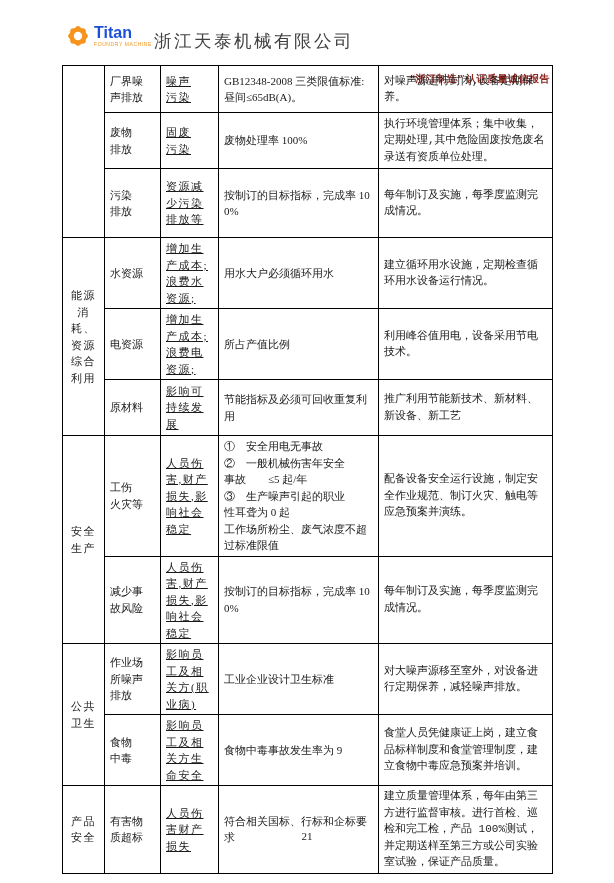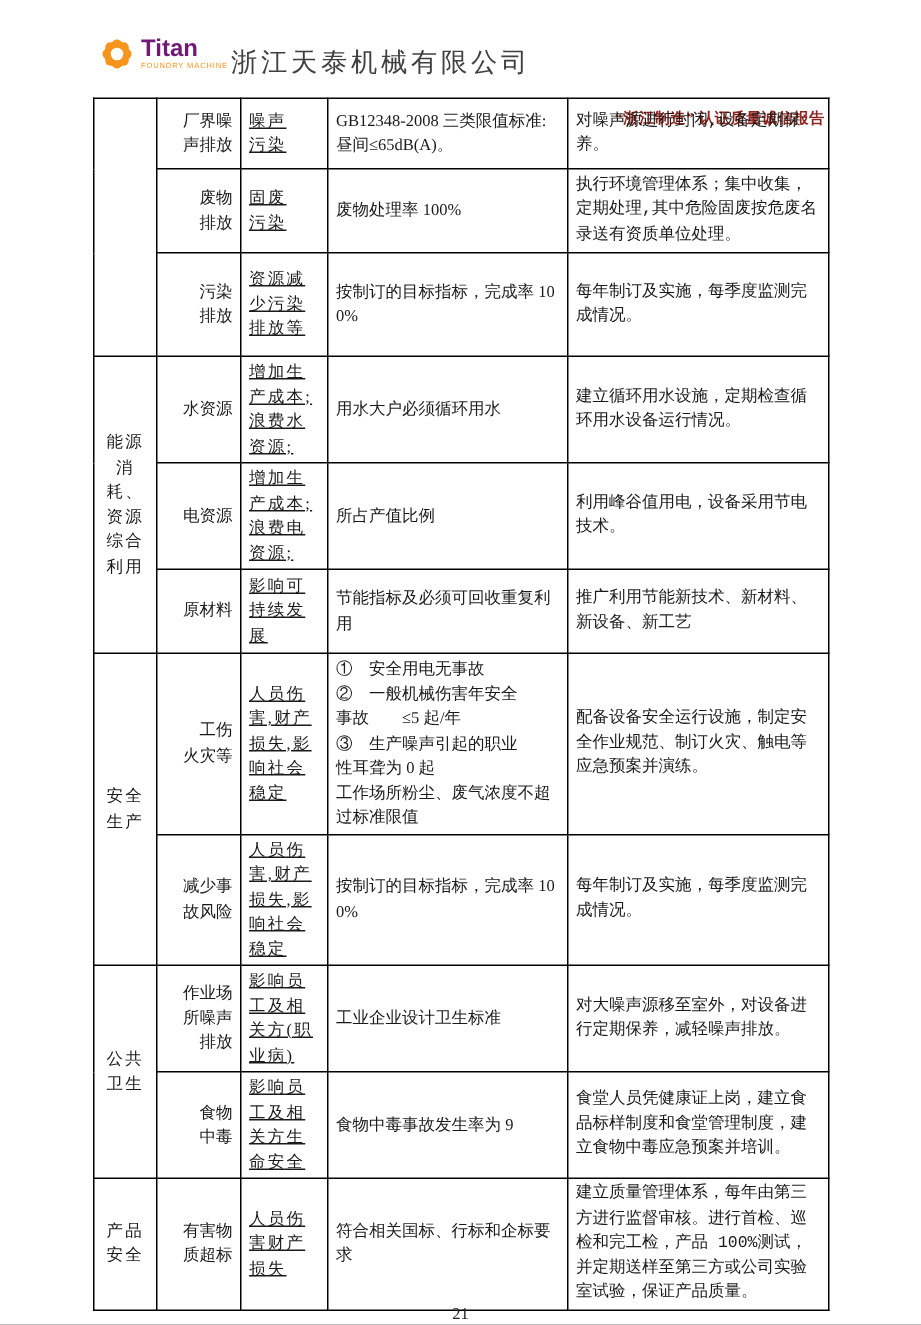--- a/index.html
+++ b/index.html
@@ -9,21 +9,21 @@
     background:#ffffff;
     font-family:"Liberation Serif","DejaVu Serif",serif;
     color:#1a1a1a;
     overflow:hidden;
   }
   
   .header{position:absolute;top:20px;left:62px;width:490px;height:42px;}
   .logo{position:absolute;left:4px;top:4px;display:flex;align-items:center;gap:4px;}
   .logo-gear{width:24px;height:24px;display:block;}
   .logo-textcol{display:flex;flex-direction:column;line-height:1;}
-  .logo-brand{font-family:"Liberation Sans","DejaVu Sans",sans-serif;font-weight:800;font-size:16px;color:#701a75;letter-spacing:0;}
+  .logo-brand{font-family:"Liberation Sans","DejaVu Sans",sans-serif;font-weight:800;font-size:16px;color:#1d4ed8;letter-spacing:0;}
   .logo-tagline{font-family:"Liberation Sans","DejaVu Sans",sans-serif;font-size:5px;color:#f7941d;letter-spacing:.6px;margin-top:1px;white-space:nowrap;}
   .company-name{
     position:absolute;left:92px;top:9px;
     font-size:17.5px;letter-spacing:2.5px;color:#404040;white-space:nowrap;
   }
   .report-title{
     position:absolute;right:2px;top:16px;
     font-size:10px;font-weight:700;color:#8e2620;letter-spacing:.5px;white-space:nowrap;margin-top:36px;
   }
   
@@ -35,32 +35,32 @@
   table.main td{
     border:1px solid #000;
     font-size:11px;line-height:1.5;
     padding:2px 5px;
     vertical-align:middle;
     overflow:hidden;
     word-break:break-all;
   }
   col.c1{width:42px;} col.c2{width:56px;} col.c3{width:58px;} col.c4{width:160px;} col.c5{width:174px;}
   td.cat{text-align:center;white-space:pre-line;letter-spacing:1.5px;padding:2px 3px;font-family:Liberation Serif, serif;}
-  td.aspect{text-align:right;white-space:pre-line;padding:2px 3px;}
+  td.aspect{text-align:left;white-space:pre-line;padding:2px 3px;}
   td.impact{text-align:left;white-space:pre-line;letter-spacing:1.5px;padding:2px 2px;text-decoration:underline;}
   td.standard{text-align:left;white-space:pre-line;margin-left:24px;}
   td.standard.center{}
   td.measure{text-align:left;font-family:Liberation Mono, monospace;}
   tr.r1{height:47px;} tr.r2{height:56px;} tr.r3{height:69px;}
   tr.r4{height:65px;} tr.r5{height:63px;} tr.r6{height:56px;}
   tr.r7{height:120px;} tr.r8{height:73px;}
   tr.r9{height:62px;} tr.r10{height:68px;}
   tr.r11{height:76px;}
   
-  .footer{position:absolute;top:830px;left:0;width:100%;text-align:center;font-size:11px;color:#222;margin-top:40px;}
+  .footer{position:absolute;top:830px;left:0;width:100%;text-align:center;font-size:11px;color:#222;}
 </style>
 </head>
 <body>
 
 <div class="page">
 
   <div class="header">
     <div class="logo">
       <svg class="logo-gear" viewBox="0 0 24 24">
         <g fill="#f7941d">

